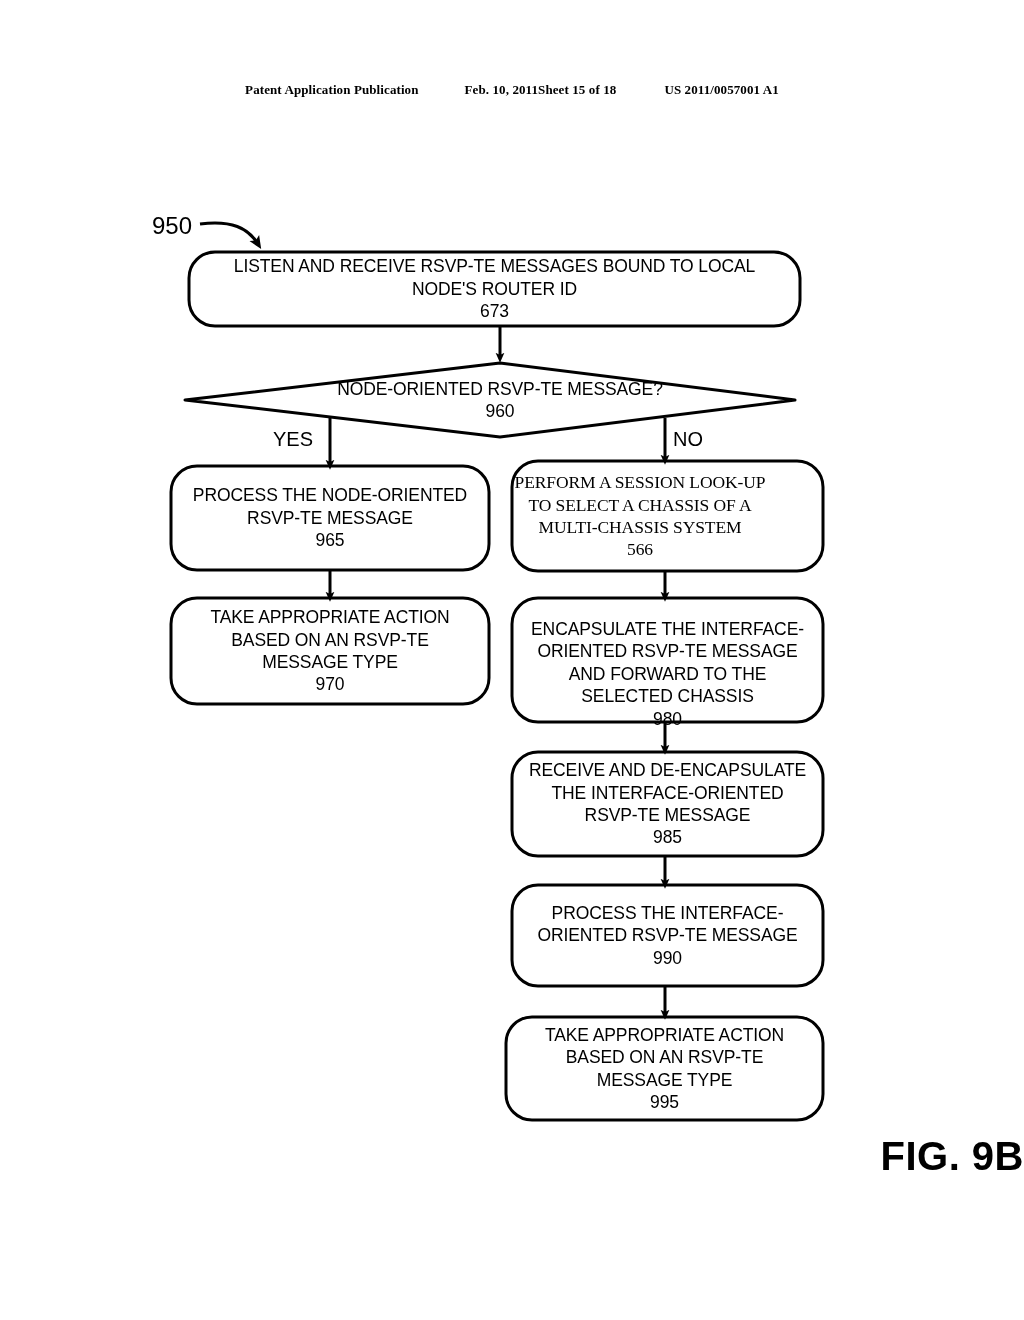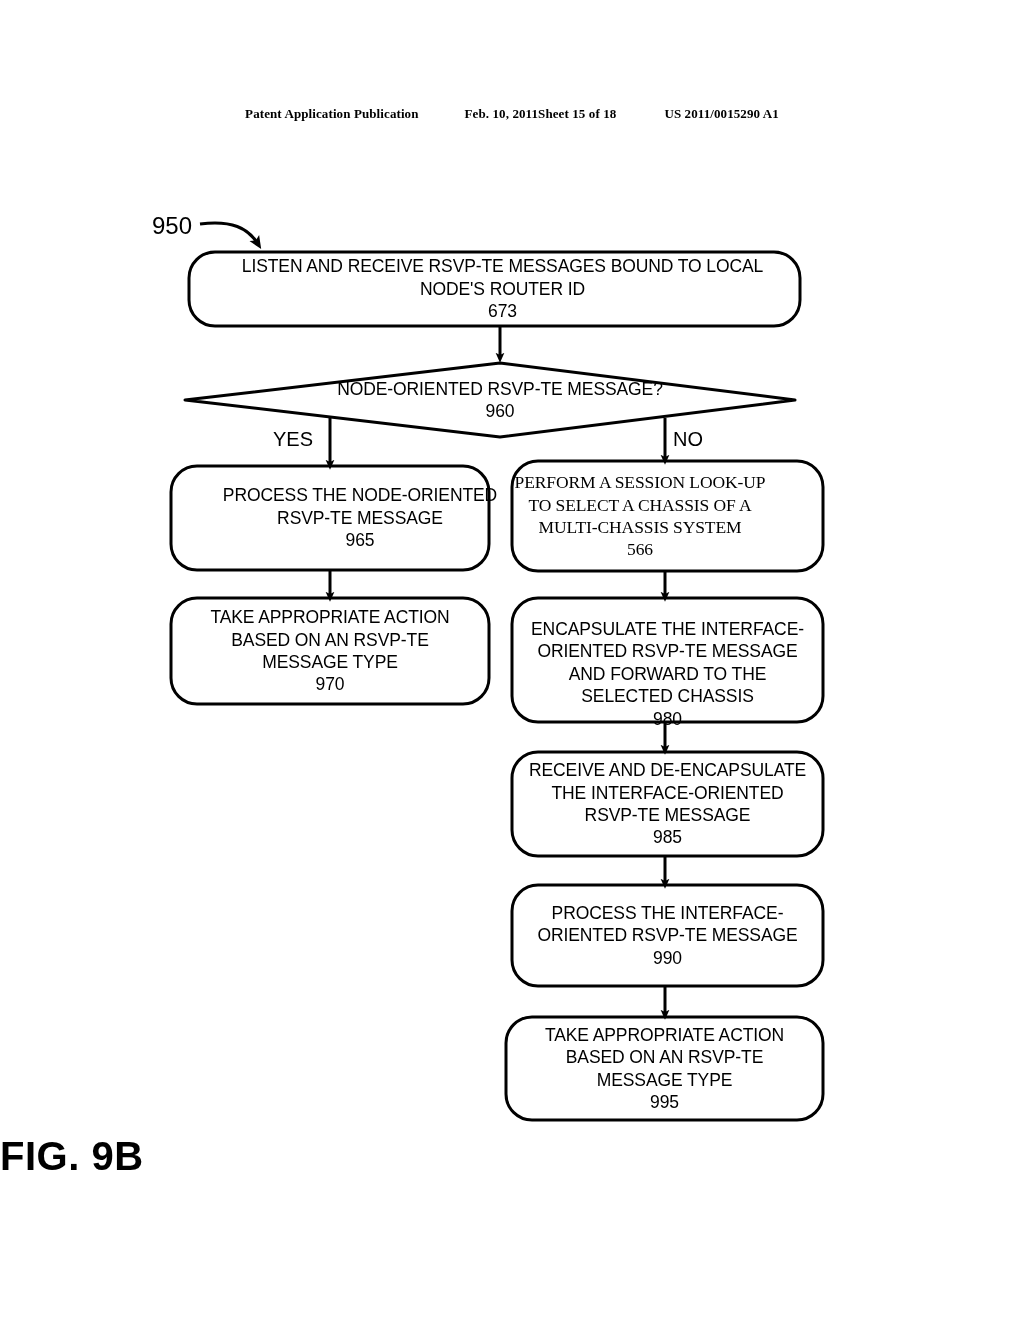--- a/index.html
+++ b/index.html
@@ -29,21 +29,21 @@
     align-items: baseline;
     justify-content: center;
     font-family: "Liberation Serif", serif;
     font-weight: bold;
     font-size: 13px;
     letter-spacing: 0.1px;
     white-space: nowrap;
   }
   .hdr-pub   { margin-right: 46px; }
   .hdr-date  { margin-right: 0; text-align: center; }
-  .hdr-sheet { margin-right: 48px; margin-top: 24px; }
+  .hdr-sheet { margin-right: 48px; }
   .hdr-num   { }
 
   
   .figure {
     position: absolute;
     left: 0;
     top: 0;
     width: 1024px;
     height: 1320px;
   }
@@ -87,36 +87,36 @@
     font-size: 24px;
     color: #000000;
   }
 
   
   .fig-caption {
     position: absolute;
     left: 0;
     top: 1134px;
     width: 1024px;
-    text-align: left;
+    text-align: right;
     font-family: "Liberation Sans", sans-serif;
     font-weight: bold;
     font-size: 40px;
     letter-spacing: 0.5px;
     color: #000000;
   }
 </style>
 </head>
 <body>
 
 <div class="page-header">
   <span class="hdr-pub">Patent Application Publication</span>
   <span class="hdr-date">Feb. 10, 2011</span>
   <span class="hdr-sheet">Sheet 15 of 18</span>
-  <span class="hdr-num">US 2011/0015290 A1</span>
+  <span class="hdr-num">US 2011/0057001 A1</span>
 </div>
 
 <div class="figure">
   <svg width="1024" height="1320" viewBox="0 0 1024 1320" xmlns="http://www.w3.org/2000/svg">
     <defs>
       <marker id="arrowhead" markerWidth="10" markerHeight="10" refX="5.2" refY="5" orient="auto" markerUnits="userSpaceOnUse">
         <path d="M0,0.6 L10,5 L0,9.4 L2.1,5 Z" fill="#000000"></path>
       </marker>
       <marker id="arrowhead-curve" markerWidth="13" markerHeight="13" refX="7" refY="6.5" orient="auto" markerUnits="userSpaceOnUse">
         <path d="M0,0.8 L13,6.5 L0,12.2 L2.8,6.5 Z" fill="#000000"></path>
@@ -159,32 +159,32 @@
 
       <line x1="665" y1="986" x2="665" y2="1015" marker-end="url(#arrowhead)"></line>
 
       <rect x="506" y="1017" width="317" height="103" rx="26" ry="26"></rect>
     </g>
   </svg>
 </div>
 
 <div class="callout-950">950</div>
 
-<div class="node-text" style="left:189px; top:252px; width:611px; height:74px;padding-left:8px;">
+<div class="node-text" style="left:189px; top:252px; width:611px; height:74px;">
   <span class="line">LISTEN AND RECEIVE RSVP-TE MESSAGES BOUND TO LOCAL</span>
   <span class="line">NODE'S ROUTER ID</span>
   <span class="line node-ref">673</span>
 </div>
 
 <div class="node-text" style="left:270px; top:373px; width:460px; height:54px;">
   <span class="line">NODE-ORIENTED RSVP-TE MESSAGE?</span>
   <span class="line node-ref">960</span>
 </div>
 
-<div class="node-text" style="left:171px; top:466px; width:318px; height:104px;padding-left:30px;">
+<div class="node-text" style="left:171px; top:466px; width:318px; height:104px;">
   <span class="line">PROCESS THE NODE-ORIENTED</span>
   <span class="line">RSVP-TE MESSAGE</span>
   <span class="line node-ref">965</span>
 </div>
 
 <div class="node-text" style="left:171px; top:598px; width:318px; height:106px;">
   <span class="line">TAKE APPROPRIATE ACTION</span>
   <span class="line">BASED ON AN RSVP-TE</span>
   <span class="line">MESSAGE TYPE</span>
   <span class="line node-ref">970</span>

